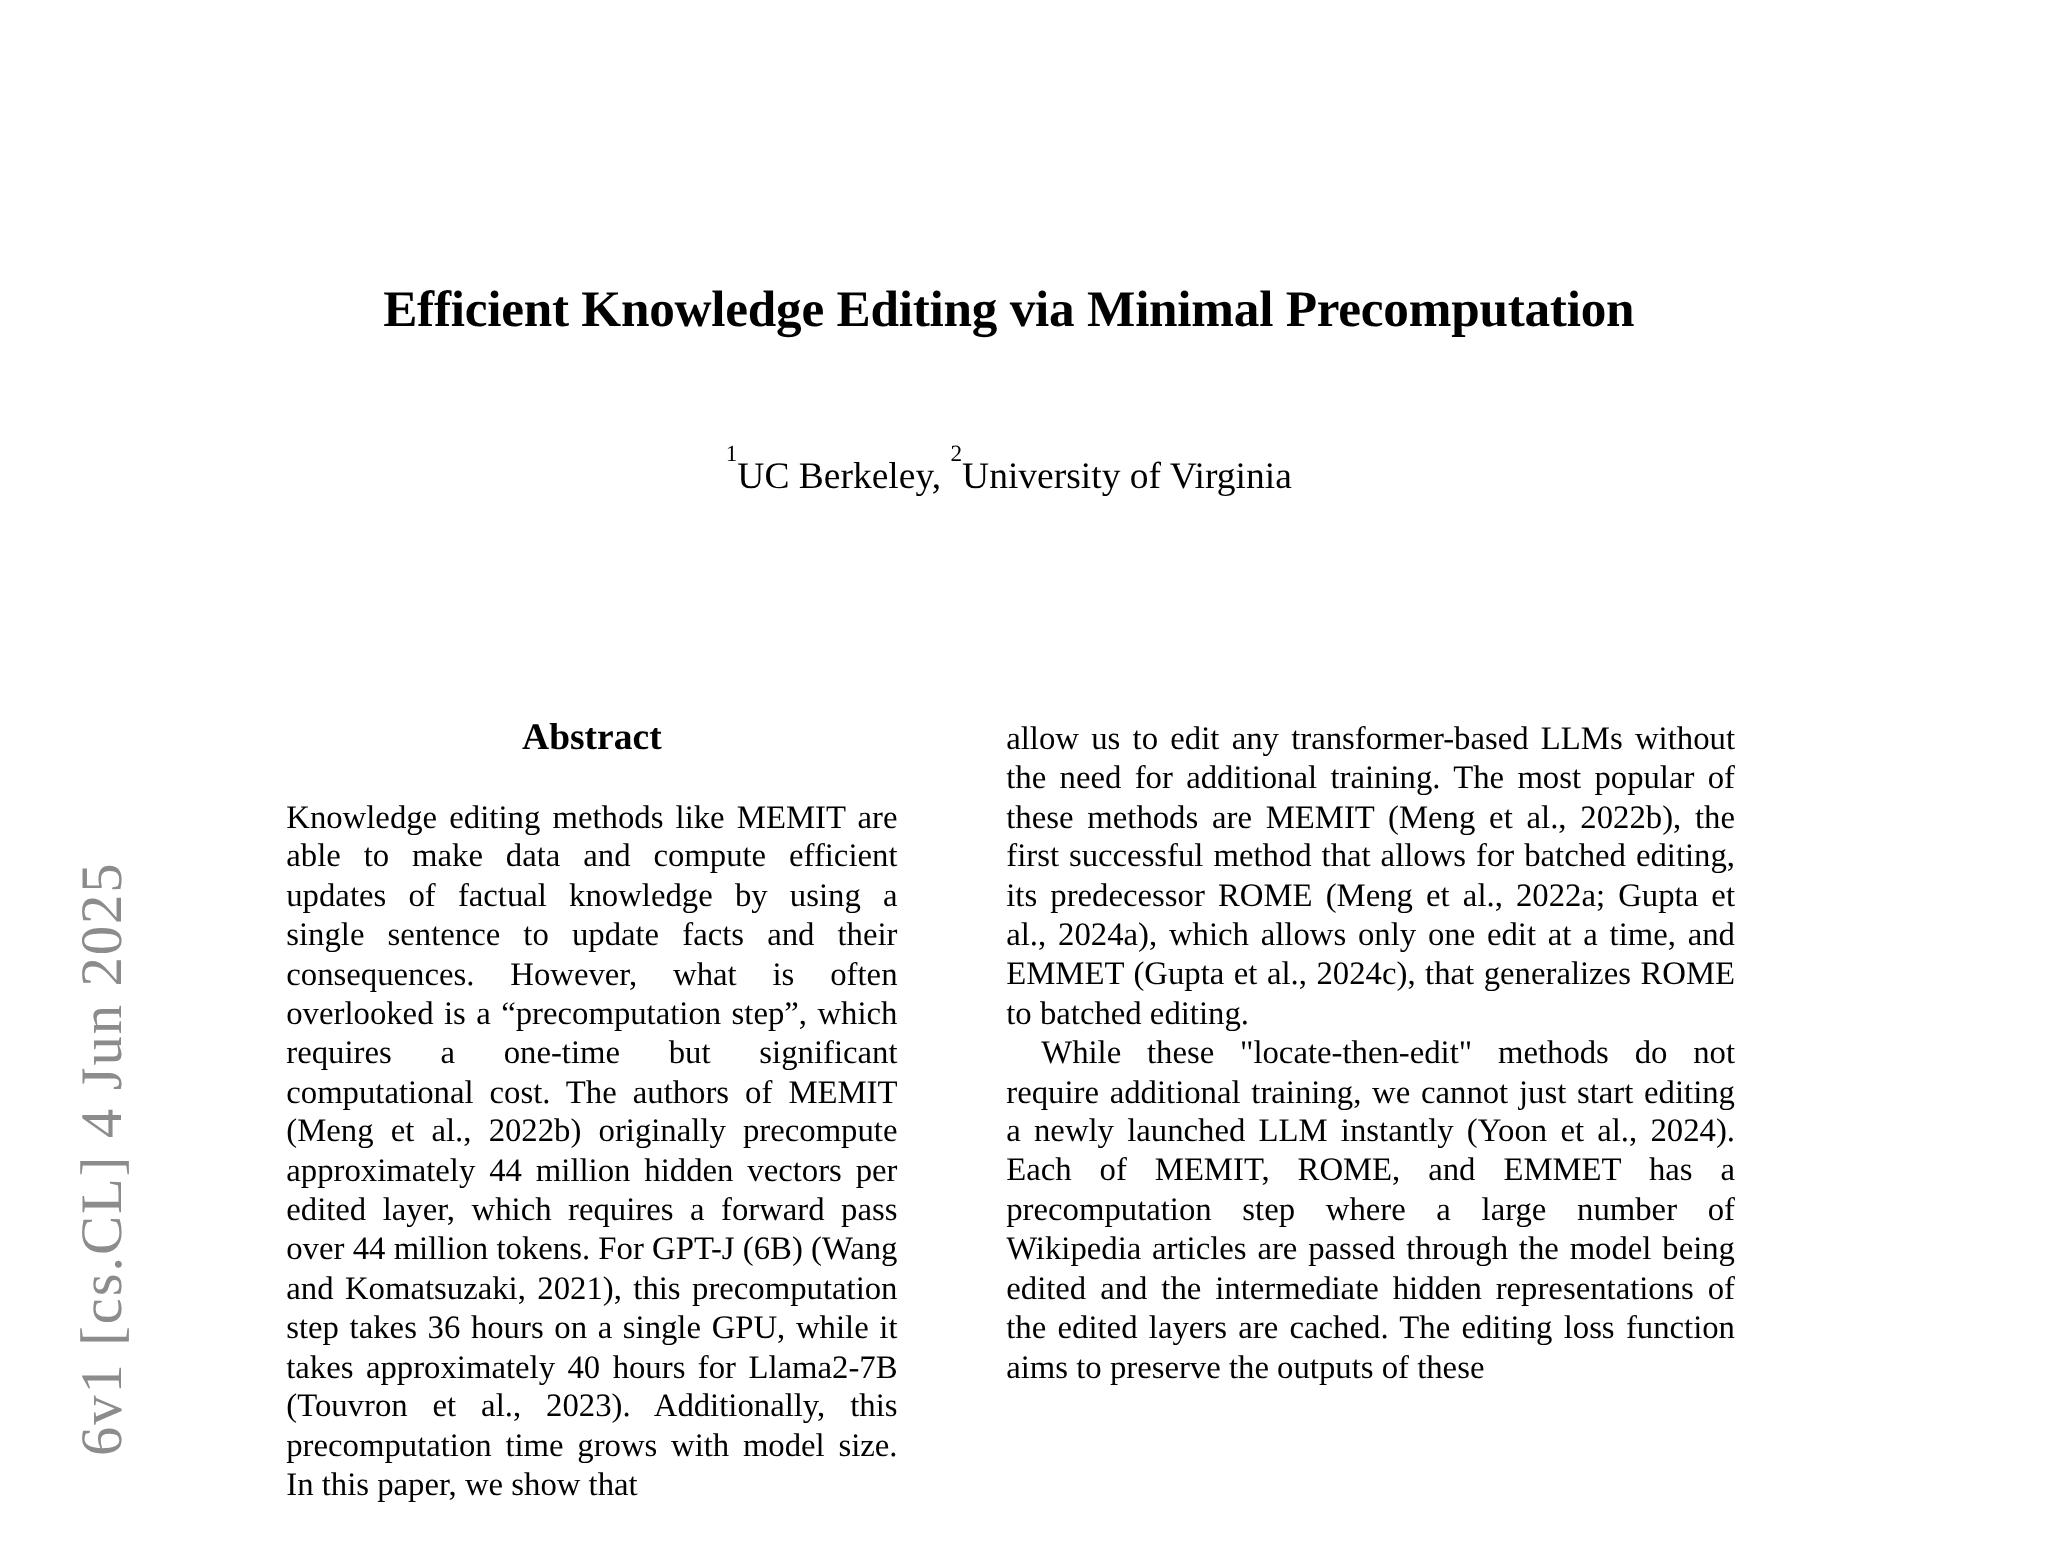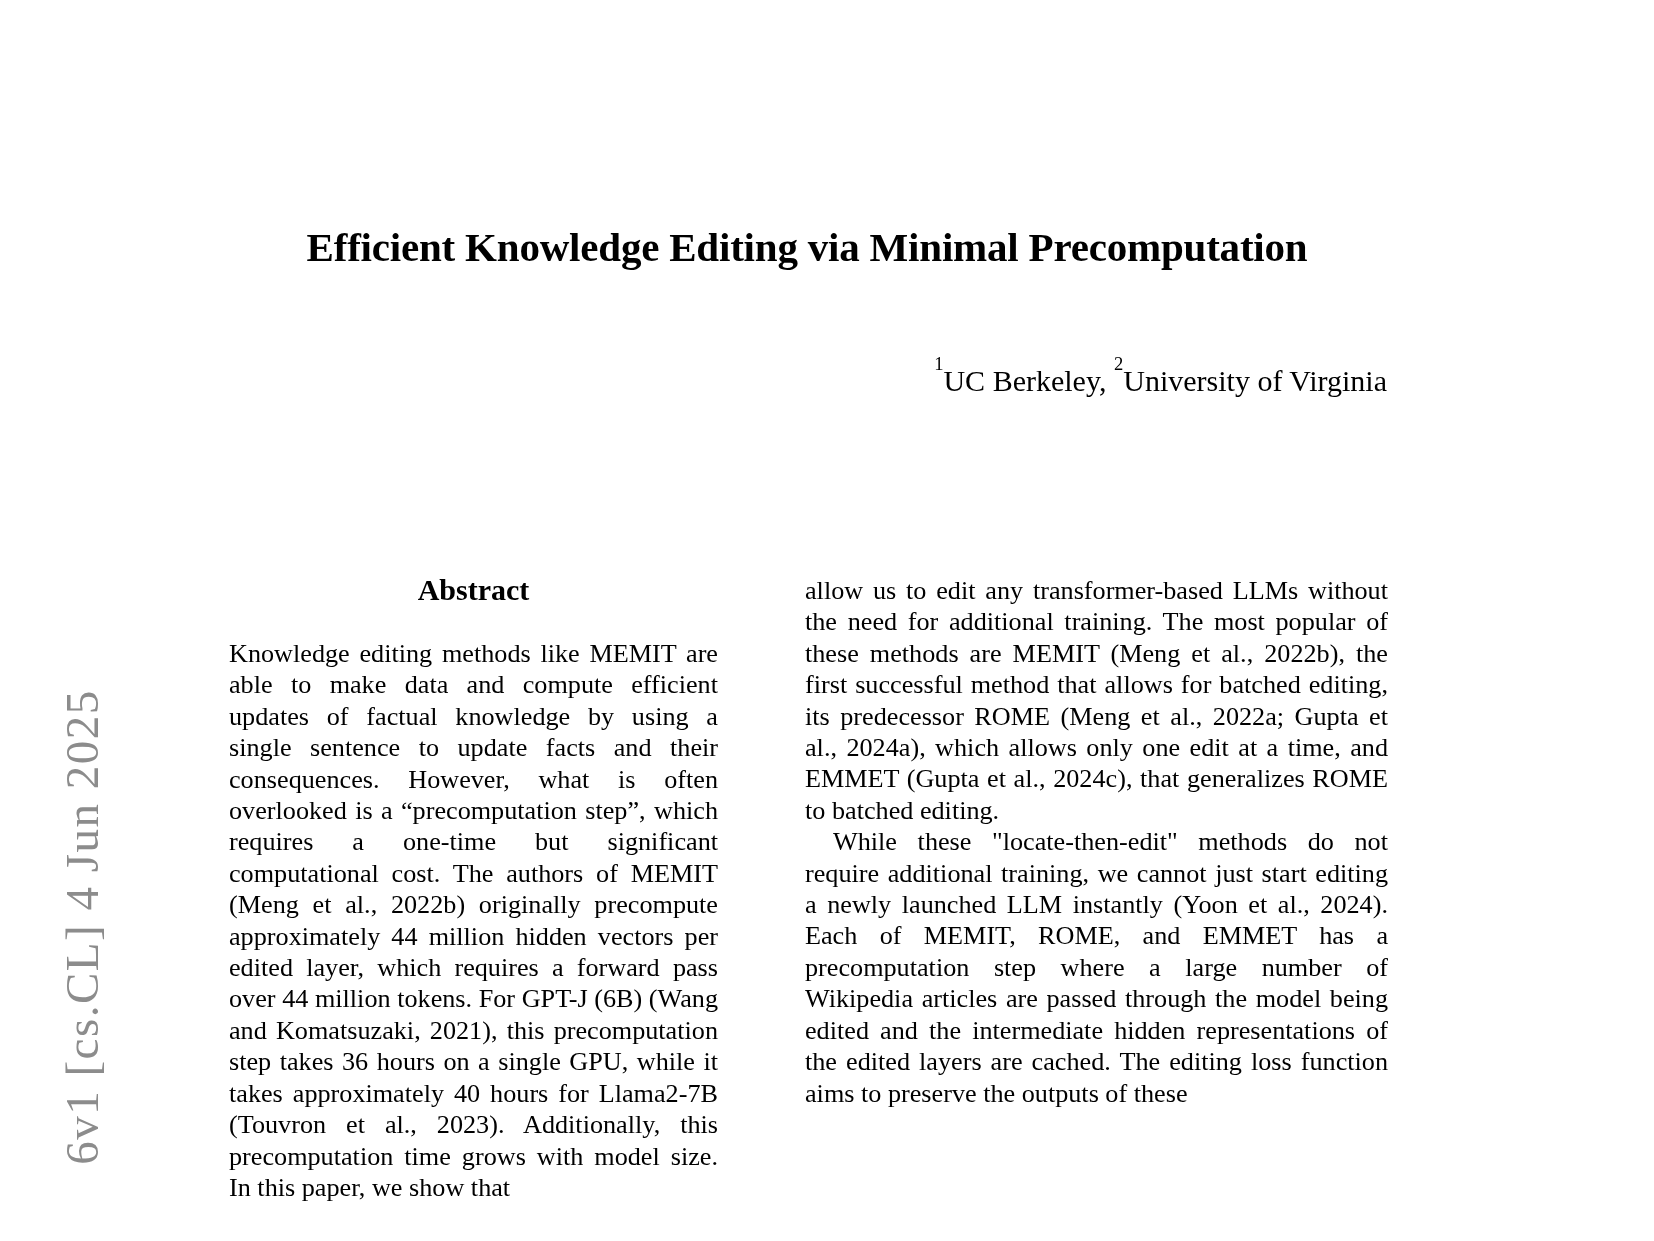--- a/index.html
+++ b/index.html
@@ -63,21 +63,21 @@
     font-weight: bold;
     line-height: 1.28;
   }
   #authors sup { font-size: 0.62em; font-weight: bold; top: -0.55em; position: relative; }
 
   #affiliations {
     position: absolute;
     left: 227px;
     top: 362px;
     width: 1160px;
-    text-align: right;
+    text-align: center;
     font-size: 30px;
     line-height: 1.25;
   }
   #affiliations sup { font-size: 0.62em; top: -0.55em; position: relative; }
 
   #email {
     position: absolute;
     left: 227px;
     top: 398px;
     width: 1160px;

